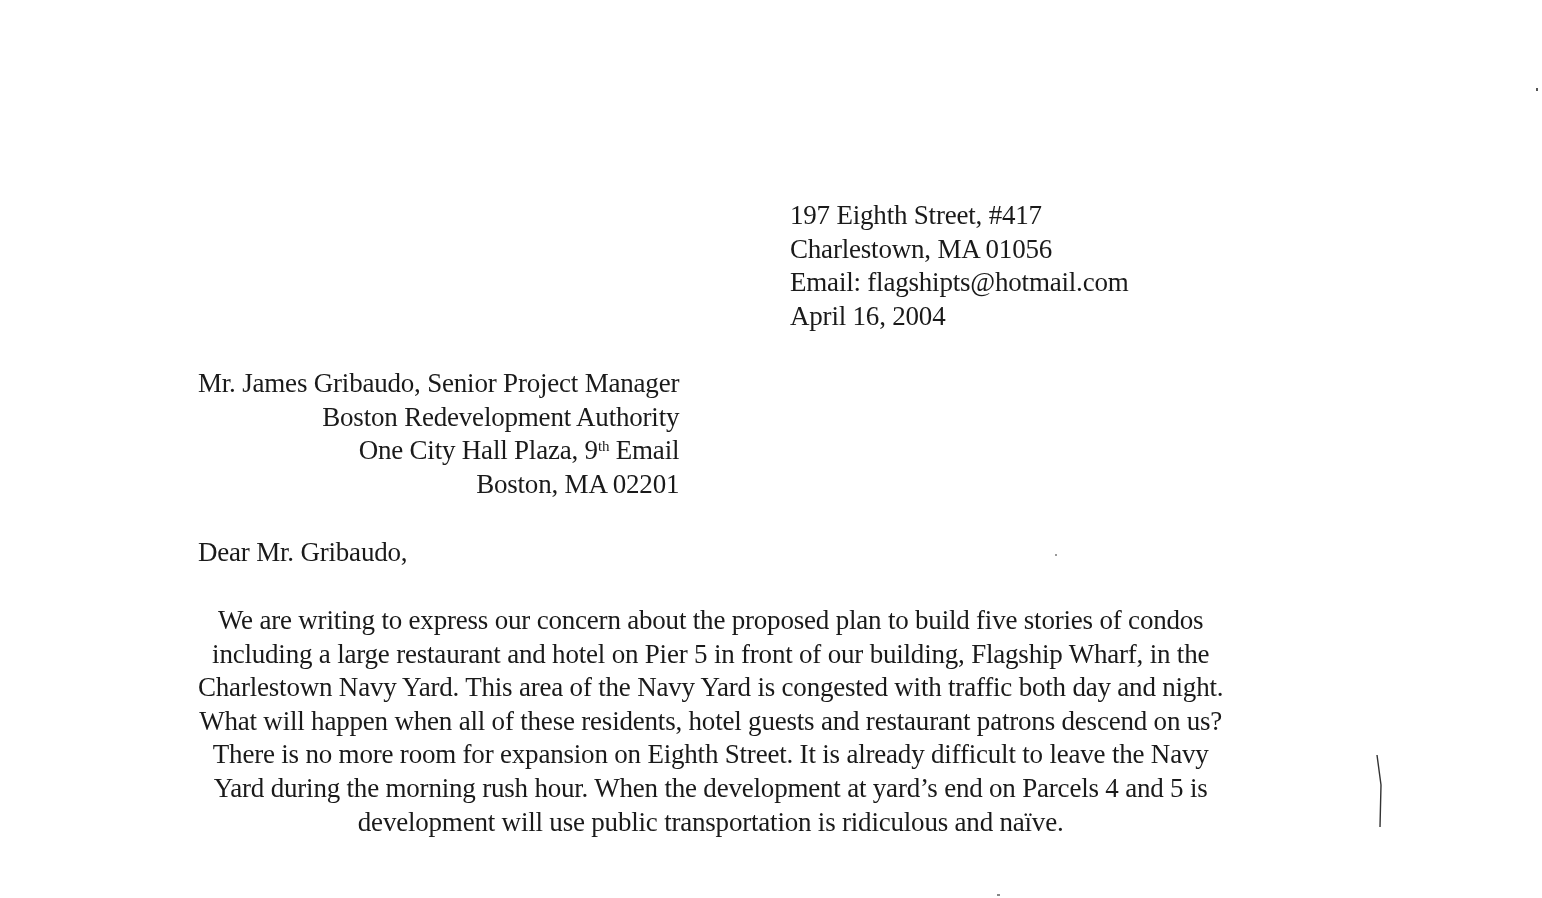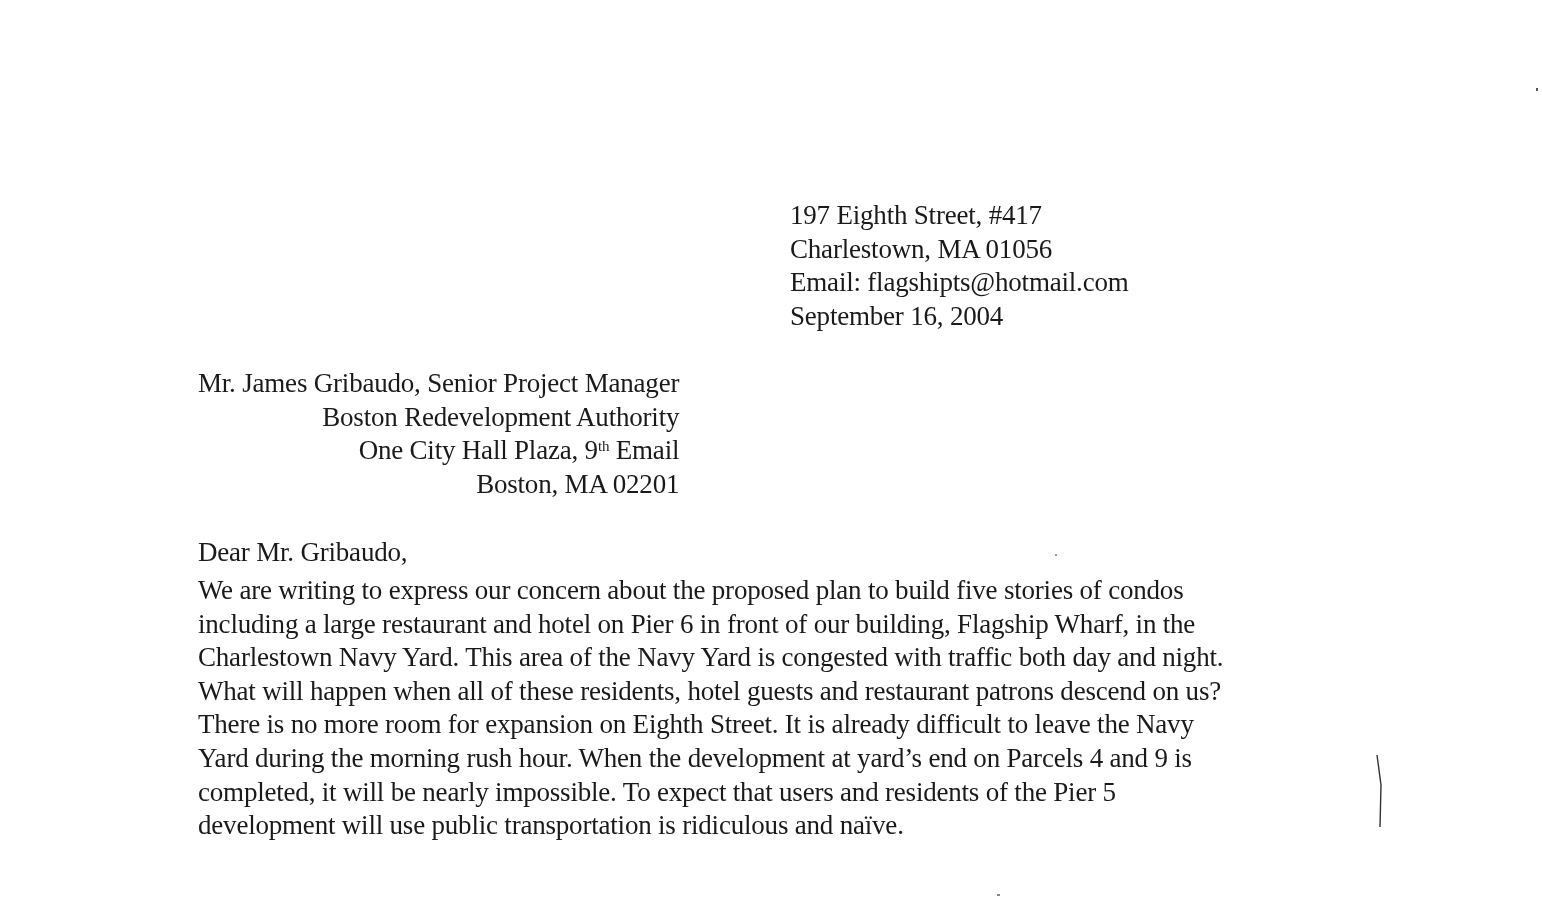--- a/index.html
+++ b/index.html
@@ -21,21 +21,21 @@
       position: absolute;
       line-height: 33.6px;
     }
     .line {
       white-space: nowrap;
       display: block;
     }
     #sender-block { left: 790px; top: 199px; }
     #recipient-block { left: 198px; top: 367px; text-align: right; }
     #salutation { left: 198px; top: 536px; }
-    #body-block { left: 198px; top: 574px; }
+    #body-block { left: 198px; top: 604px; text-align: center; }
     sup {
       font-size: 15px;
       vertical-align: top;
       position: relative;
       top: -4px;
     }
     .margin-mark {
       position: absolute;
       left: 1376px;
       top: 755px;
@@ -49,42 +49,41 @@
       background: #555;
     }
   </style>
 </head>
 <body>
 
 <div id="sender-block" class="block">
   <span class="line">197 Eighth Street, #417</span>
   <span class="line">Charlestown, MA 01056</span>
   <span class="line">Email: flagshipts@hotmail.com</span>
-  <span class="line">September 16, 2004</span>
+  <span class="line">April 16, 2004</span>
 </div>
 
 <div id="recipient-block" class="block">
   <span class="line">Mr. James Gribaudo, Senior Project Manager</span>
   <span class="line">Boston Redevelopment Authority</span>
   <span class="line"><span>One City Hall Plaza, 9</span><sup>th</sup><span> Email</span></span>
   <span class="line">Boston, MA 02201</span>
 </div>
 
 <div id="salutation" class="block">
   <span class="line">Dear Mr. Gribaudo,</span>
 </div>
 
 <div id="body-block" class="block">
   <span class="line">We are writing to express our concern about the proposed plan to build five stories of condos</span>
-  <span class="line">including a large restaurant and hotel on Pier 6 in front of our building, Flagship Wharf, in the</span>
+  <span class="line">including a large restaurant and hotel on Pier 5 in front of our building, Flagship Wharf, in the</span>
   <span class="line">Charlestown Navy Yard.  This area of the Navy Yard is congested with traffic both day and night.</span>
   <span class="line">What will happen when all of these residents, hotel guests and restaurant patrons descend on us?</span>
   <span class="line">There is no more room for expansion on Eighth Street.  It is already difficult to leave the Navy</span>
-  <span class="line">Yard during the morning rush hour.  When the development at yard’s end on Parcels 4 and 9 is</span>
-  <span class="line">completed, it will be nearly impossible.   To expect that users and residents of the Pier 5</span>
+  <span class="line">Yard during the morning rush hour.  When the development at yard’s end on Parcels 4 and 5 is</span>
   <span class="line">development will use public transportation is ridiculous and naïve.</span>
 </div>
 
 <svg class="margin-mark" viewBox="0 0 8 72" xmlns="http://www.w3.org/2000/svg">
   <path d="M1 0 L5 30 L4 72" stroke="#333" stroke-width="1.4" fill="none"></path>
 </svg>
 
 <div class="speck" style="left:1536px; top:88px;"></div>
 <div class="speck" style="left:1055px; top:554px; width:2px; height:2px; background:#999;"></div>
 <div class="speck" style="left:997px; top:894px; width:3px; height:2px; background:#888;"></div>

